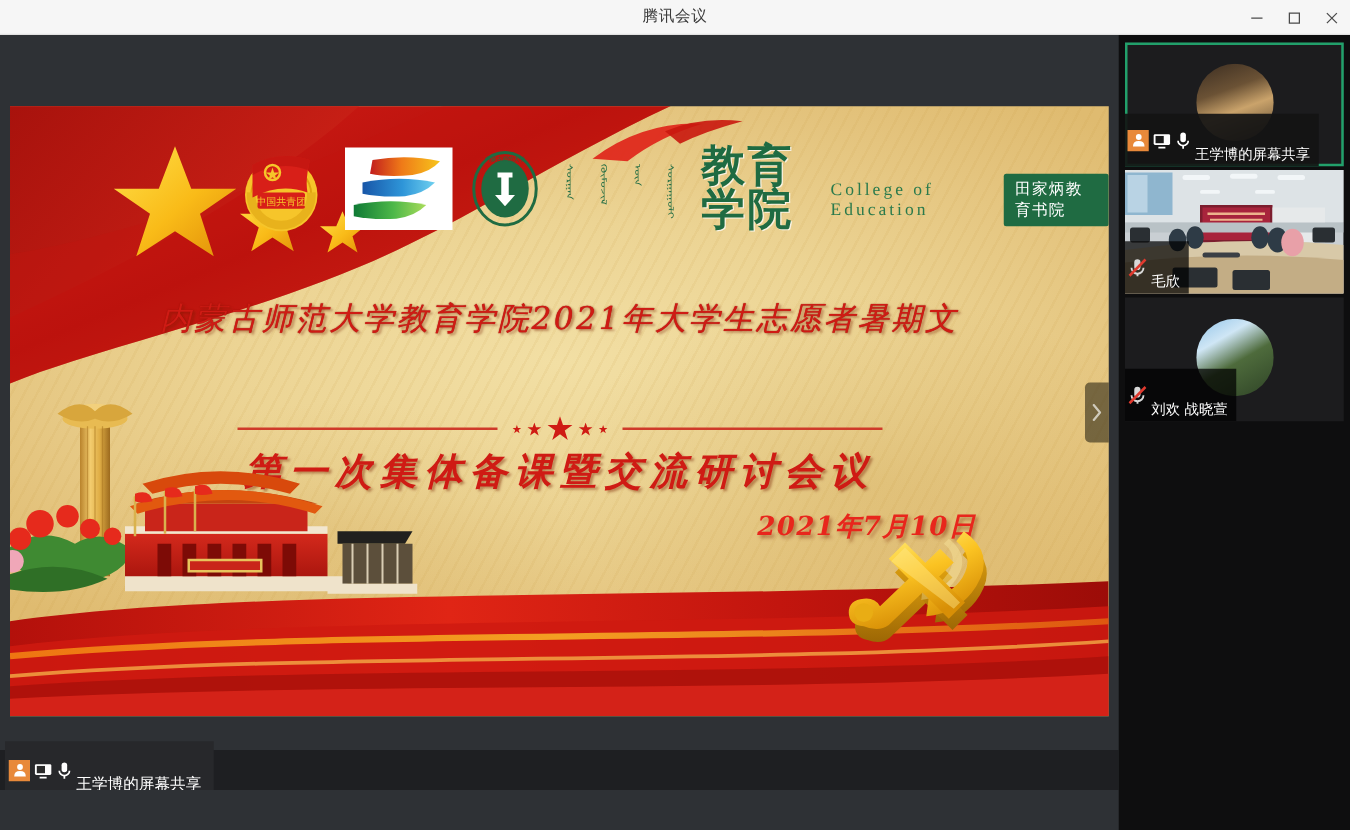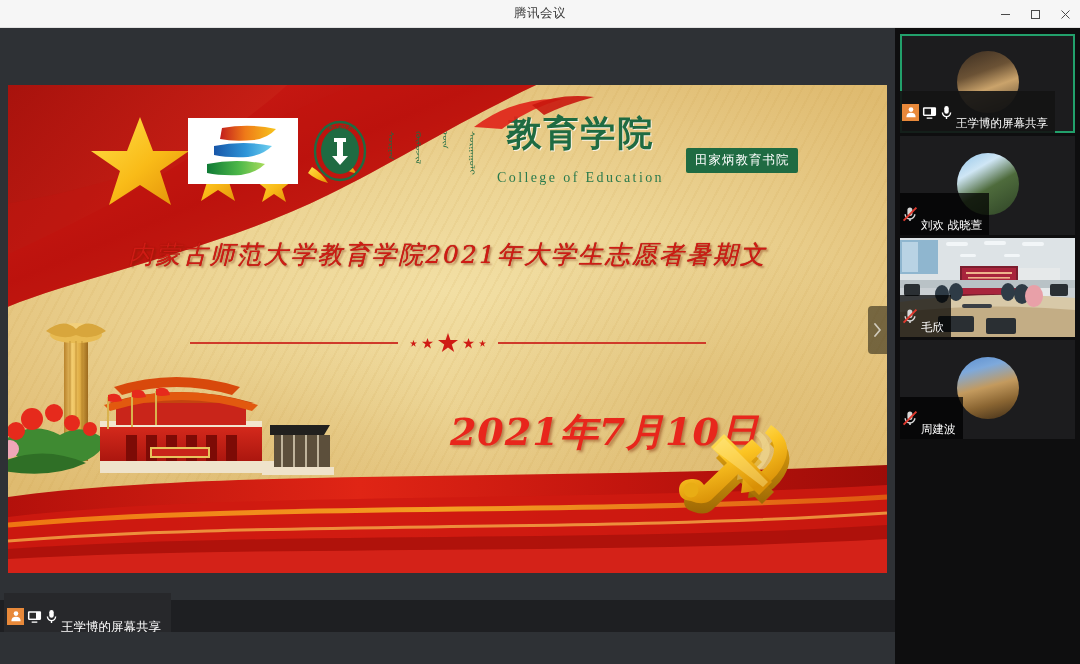--- a/index.html
+++ b/index.html
@@ -80,21 +80,21 @@
   .logo-rainbow svg { display: block; }
   .logo-seal { width: 56px; height: 62px; }
   .logo-seal svg { display:block; }
   .mongol { display: flex; gap: 9px; align-items: flex-start; padding-top: 4px; }
   .mongol span {
     writing-mode: vertical-rl;
     font-size: 10px; color: #1f6b42; letter-spacing: -1px;
     transform: scaleX(.62);
     font-family: "DejaVu Sans", sans-serif;
   }
-  .coe-wrap { display:flex; flex-direction:column; align-items:center; margin-left:2px;}
+  .coe-wrap { display:flex; flex-direction:row; align-items:center; margin-left:2px;}
   .coe-cn {
     font-size: 35px; color: #1f6b42; font-weight: bold;
     font-family: "DejaVu Sans", sans-serif;
     letter-spacing: 2px;
     text-shadow: 1px 1px 0 rgba(255,255,255,.75);
     line-height: 1;
   }
   .coe-en {
     font-size: 14px; color: #2a7a4c; letter-spacing: 2.4px;
     font-family: "Liberation Serif", serif;
@@ -128,22 +128,22 @@
   .divider .bar { height: 2px; background: #cf3a2a; width: 208px; }
   .divider .starset { display: flex; align-items: center; gap: 5px; padding: 0 12px; color: #cf1b14; }
   .subhead {
     position: absolute; left: 0; top: 272px; width: 879px; text-align: center;
     font-size: 30px; color: #cf1b14; font-weight: bold;
     font-family: "DejaVu Serif", "Liberation Serif", serif;
     font-style: italic; letter-spacing: 6px;
     text-shadow: 2px 2px 2px rgba(120,30,0,.42);
   }
   .datetext {
-    position: absolute; right: 128px; top: 322px;
-    font-size: 38px; color: #e8261c; font-weight: bold;
+    position: absolute; right: 106px; top: 322px;
+    font-size: 21px; color: #e8261c; font-weight: bold;
     font-family: "DejaVu Serif", "Liberation Serif", serif;
     font-style: italic; letter-spacing: 1px;
     text-shadow: 2px 2px 3px rgba(120,30,0,.45);
   }
 
   
   .huabiao { position:absolute; left: 36px; top: 230px; }
   .huabiao svg { display:block; }
 
   
@@ -289,20 +289,33 @@
             <path d="M130,46 L137,64 L156,64 L141,75 L147,94 L130,83 L113,94 L119,75 L104,64 L123,64 Z"></path>
             <path d="M186,62 L191,74 L204,74 L194,82 L198,95 L186,87 L174,95 L178,82 L168,74 L181,74 Z"></path>
             <path d="M224,60 q10,6 16,16 q-12,-3 -20,-10 Z"></path>
             <path d="M250,48 q12,7 19,19 q-14,-4 -24,-12 Z"></path>
           </g>
         </svg>
       </div>
 
       <div class="logos">
 
+        <div class="logo-cyl">
+          <svg width="74" height="74" viewBox="0 0 74 74">
+            <circle cx="37" cy="42" r="29" fill="#f6c52a"></circle>
+            <circle cx="37" cy="42" r="24" fill="none" stroke="#e0a310" stroke-width="1.5"></circle>
+            <path d="M13,40 a24,24 0 0 0 24,26 a24,24 0 0 0 24,-26" fill="none" stroke="#e8b21c" stroke-width="7"></path>
+            <path d="M14,18 q22,-12 46,-4 q-4,16 -2,26 q-22,-8 -44,4 Z" fill="#d81f18"></path>
+            <path d="M14,18 q22,-12 46,-4 l-2,8 q-22,-8 -44,4 Z" fill="#bb120d" opacity=".6"></path>
+            <circle cx="30" cy="24" r="6" fill="none" stroke="#f6c52a" stroke-width="2"></circle>
+            <path d="M30,20 l1.3,3.9 h4.1 l-3.3,2.4 1.3,3.9 -3.4,-2.4 -3.4,2.4 1.3,-3.9 -3.3,-2.4 h4.1 Z" fill="#f6c52a"></path>
+            <rect x="18" y="40" width="38" height="13" rx="2" fill="#d81f18"></rect>
+            <text x="37" y="50" font-size="8" fill="#f6c52a" text-anchor="middle" font-family="DejaVu Sans, sans-serif">中国共青团</text>
+          </svg>
+        </div>
 
         <div class="logo-rainbow">
           <svg width="86" height="58" viewBox="0 0 86 58">
             <defs>
               <linearGradient id="r1" x1="0" y1="0" x2="1" y2="0">
                 <stop offset="0%" stop-color="#c21d1d"></stop>
                   <stop offset="45%" stop-color="#ef7a18"></stop>
                   <stop offset="100%" stop-color="#f7c51c"></stop>
               </linearGradient>
               <linearGradient id="r2" x1="0" y1="0" x2="1" y2="0">
@@ -370,20 +383,21 @@
           <svg width="11" height="11" viewBox="0 0 10 10">
               <path d="M5,0 L6.2,3.5 H10 L6.9,5.7 8.1,9.5 5,7.2 1.9,9.5 3.1,5.7 0,3.5 H3.8 Z" fill="currentColor"></path>
             </svg>
           <svg width="7" height="7" viewBox="0 0 10 10">
               <path d="M5,0 L6.2,3.5 H10 L6.9,5.7 8.1,9.5 5,7.2 1.9,9.5 3.1,5.7 0,3.5 H3.8 Z" fill="currentColor"></path>
             </svg>
         </div>
         <div class="bar"></div>
       </div>
 
+      <div class="subhead">第一次集体备课暨交流研讨会议</div>
       <div class="datetext">2021年7月10日</div>
 
       <div class="huabiao">
         <svg width="64" height="150" viewBox="0 0 64 150">
           <defs>
             <linearGradient id="hb" x1="0" y1="0" x2="1" y2="0">
               <stop offset="0%" stop-color="#b9832c"></stop>
                 <stop offset="35%" stop-color="#f3cc6e"></stop>
               <stop offset="65%" stop-color="#e0ae46"></stop>
                 <stop offset="100%" stop-color="#9c6a1e"></stop>
@@ -577,37 +591,20 @@
             </svg>
         </span>
         <span class="ico">
           <svg width="13" height="15" viewBox="0 0 14 16">
               <rect x="4.6" y="1" width="4.8" height="8.4" rx="2.4" fill="#fff"></rect>
               <path d="M2.6,8 a4.4,4.4 0 0 0 8.8,0" fill="none" stroke="#fff" stroke-width="1.5"></path>
               <line x1="7" y1="12.4" x2="7" y2="15" stroke="#fff" stroke-width="1.5"></line>
             </svg>
         </span>
         <span class="tile-name">王学博的屏幕共享</span>
-      </div>
-    </div>
-
-    <div class="tile">
-      <div class="tile-avatar">
-          <div class="av-b"></div>
-        </div>
-      <div class="tile-label">
-        <span class="ico">
-          <svg width="16" height="16" viewBox="0 0 16 16">
-              <rect x="5.4" y="1.4" width="5" height="8.6" rx="2.5" fill="#d8d8d8"></rect>
-              <path d="M3.2,8.2 a4.8,4.8 0 0 0 9.6,0" fill="none" stroke="#d8d8d8" stroke-width="1.5"></path>
-              <line x1="8" y1="12.8" x2="8" y2="15" stroke="#d8d8d8" stroke-width="1.5"></line>
-              <line x1="1.6" y1="14.6" x2="14.4" y2="1.6" stroke="#e03a2f" stroke-width="2"></line>
-            </svg>
-        </span>
-        <span class="tile-name">刘欢 战晓萱</span>
       </div>
     </div>
 
     <div class="tile">
       <div class="thumb-room">
         <svg viewBox="0 0 175 99" preserveAspectRatio="none">
           <rect width="175" height="99" fill="#c9cfd3"></rect>
           <rect y="0" width="175" height="42" fill="#dde3e6"></rect>
           <rect x="0" y="2" width="38" height="34" fill="#8fb6cf"></rect>
           <rect x="2" y="4" width="16" height="30" fill="#b9d3e4"></rect>
@@ -654,30 +651,31 @@
               <line x1="8" y1="12.8" x2="8" y2="15" stroke="#d8d8d8" stroke-width="1.5"></line>
               <line x1="1.6" y1="14.6" x2="14.4" y2="1.6" stroke="#e03a2f" stroke-width="2"></line>
             </svg>
         </span>
         <span class="tile-name">毛欣</span>
       </div>
     </div>
 
     <div class="tile">
       <div class="tile-avatar">
-          <div class="av-c"></div>
+          <div class="av-b"></div>
         </div>
       <div class="tile-label">
         <span class="ico">
           <svg width="16" height="16" viewBox="0 0 16 16">
               <rect x="5.4" y="1.4" width="5" height="8.6" rx="2.5" fill="#d8d8d8"></rect>
               <path d="M3.2,8.2 a4.8,4.8 0 0 0 9.6,0" fill="none" stroke="#d8d8d8" stroke-width="1.5"></path>
               <line x1="8" y1="12.8" x2="8" y2="15" stroke="#d8d8d8" stroke-width="1.5"></line>
               <line x1="1.6" y1="14.6" x2="14.4" y2="1.6" stroke="#e03a2f" stroke-width="2"></line>
             </svg>
         </span>
-        <span class="tile-name">周建波</span>
-      </div>
-    </div>
+        <span class="tile-name">刘欢 战晓萱</span>
+      </div>
+    </div>
+
 
 
   </div>
 </div>
 
 </body></html>

